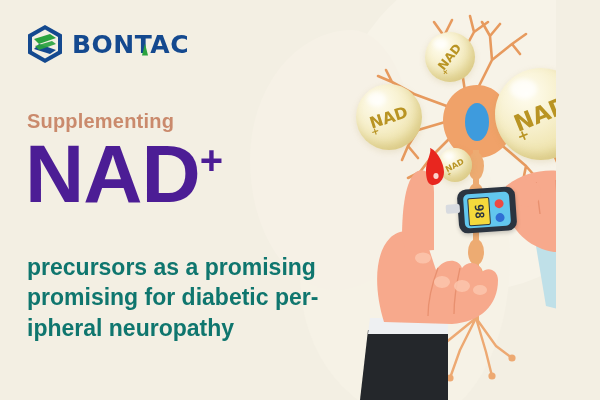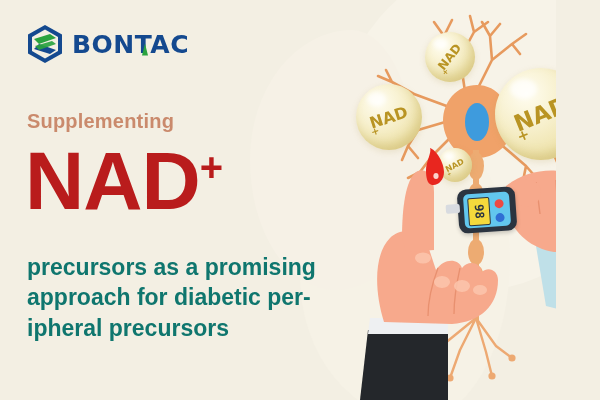--- a/index.html
+++ b/index.html
@@ -24,22 +24,22 @@
   .hexshape{position:absolute;inset:0;}
 
   .logo-word{font-size:25px;font-weight:bold;color:#14498f;letter-spacing:.5px;
     font-family:"DejaVu Sans","Liberation Sans",sans-serif;position:relative;line-height:1;}
   .logo-word .a-leaf{position:absolute;left:70px;bottom:1px;width:6px;height:12px;
     background:#2aa33f;clip-path:polygon(50% 0,100% 100%,0 100%);}
 
   
   .eyebrow{position:absolute;left:27px;top:110px;font-size:20px;font-weight:bold;
     color:#ca8a6c;letter-spacing:.2px;}
-  .headline{position:absolute;left:25px;top:142px;font-size:82px;font-weight:bold;
-    color:#b91c1c;line-height:.95;letter-spacing:-1px;}
+  .headline{position:absolute;left:25px;top:135px;font-size:82px;font-weight:bold;
+    color:#4c1d95;line-height:.95;letter-spacing:-1px;}
   .headline .sup{font-size:40px;vertical-align:super;line-height:0;}
   .body-copy{position:absolute;left:27px;top:252px;width:330px;font-size:23px;
     font-weight:bold;color:#0f766e;line-height:1.32;}
   .body-copy div{white-space:nowrap;}
 
   
   .illus{position:absolute;left:340px;top:0;width:260px;height:400px;}
   .illus svg{position:absolute;left:0;top:0;}
 
   .bubble{position:absolute;border-radius:50%;
@@ -102,22 +102,22 @@
   </div>
 
   <div class="eyebrow">Supplementing</div>
 
   <div class="headline">
     <span>NAD</span><span class="sup">+</span>
   </div>
 
   <div class="body-copy">
     <div>precursors as a promising</div>
-    <div>approach for diabetic per-</div>
-    <div>ipheral precursors</div>
+    <div>promising for diabetic per-</div>
+    <div>ipheral neuropathy</div>
   </div>
 
   <div class="illus">
 
     <svg width="260" height="400" viewBox="0 0 260 400">
       <g stroke="#e79a5e" stroke-width="2.6" fill="none" stroke-linecap="round">
 
         <path d="M126 98 L120 58 M120 58 L104 36 M120 58 L134 32 M104 36 L94 22 M104 36 L112 20 M134 32 L130 16 M134 32 L148 22"></path>
         <path d="M134 96 L152 60 M152 60 L150 36 M152 60 L172 44 M150 36 L142 22 M150 36 L160 24 M172 44 L186 34 M172 44 L180 54"></path>
 

